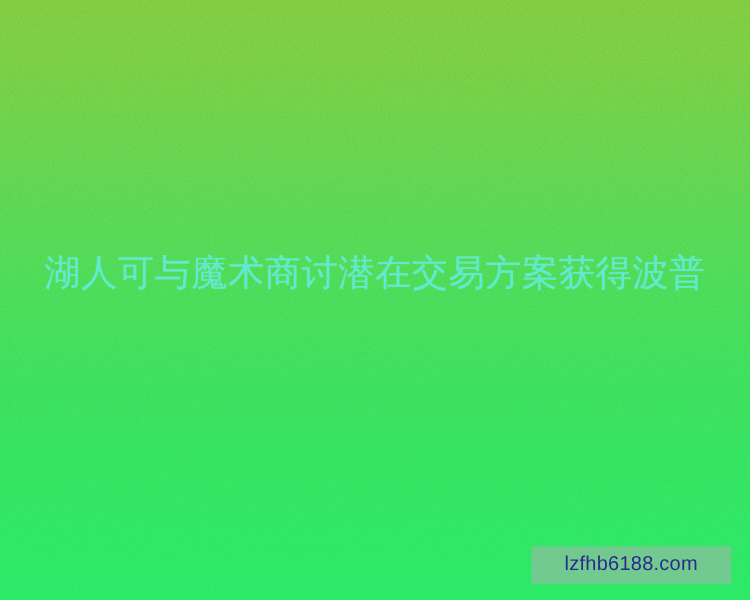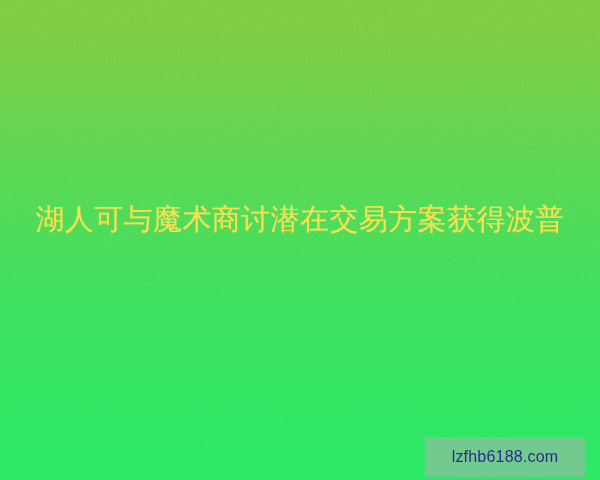--- a/index.html
+++ b/index.html
@@ -49,41 +49,41 @@
     pointer-events: none;
   }
 
   
   #headline {
     position: absolute;
     left: 0;
     right: 0;
     top: 198px;
     text-align: center;
-    color: #fde047;
+    color: #5eead4;
     font-size: 29px;
     line-height: 42px;
     font-weight: 400;
     letter-spacing: 0.4px;
     white-space: normal;
     padding: 0 18px;
     box-sizing: border-box;
     text-shadow: 0 0 1px rgba(255,255,255,0.25);
   }
   #headline .line {
     display: block;
   }
 
   
   #watermark {
     position: absolute;
     left: 425px;
     top: 437px;
     width: 160px;
-    height: 40px;
+    height: 30px;
     background: rgba(170, 176, 176, 0.55);
     display: flex;
     align-items: center;
     justify-content: center;
   }
   #watermark-text {
     color: #2b2b8e;
     font-size: 16px;
     font-weight: 400;
     letter-spacing: 0.2px;

